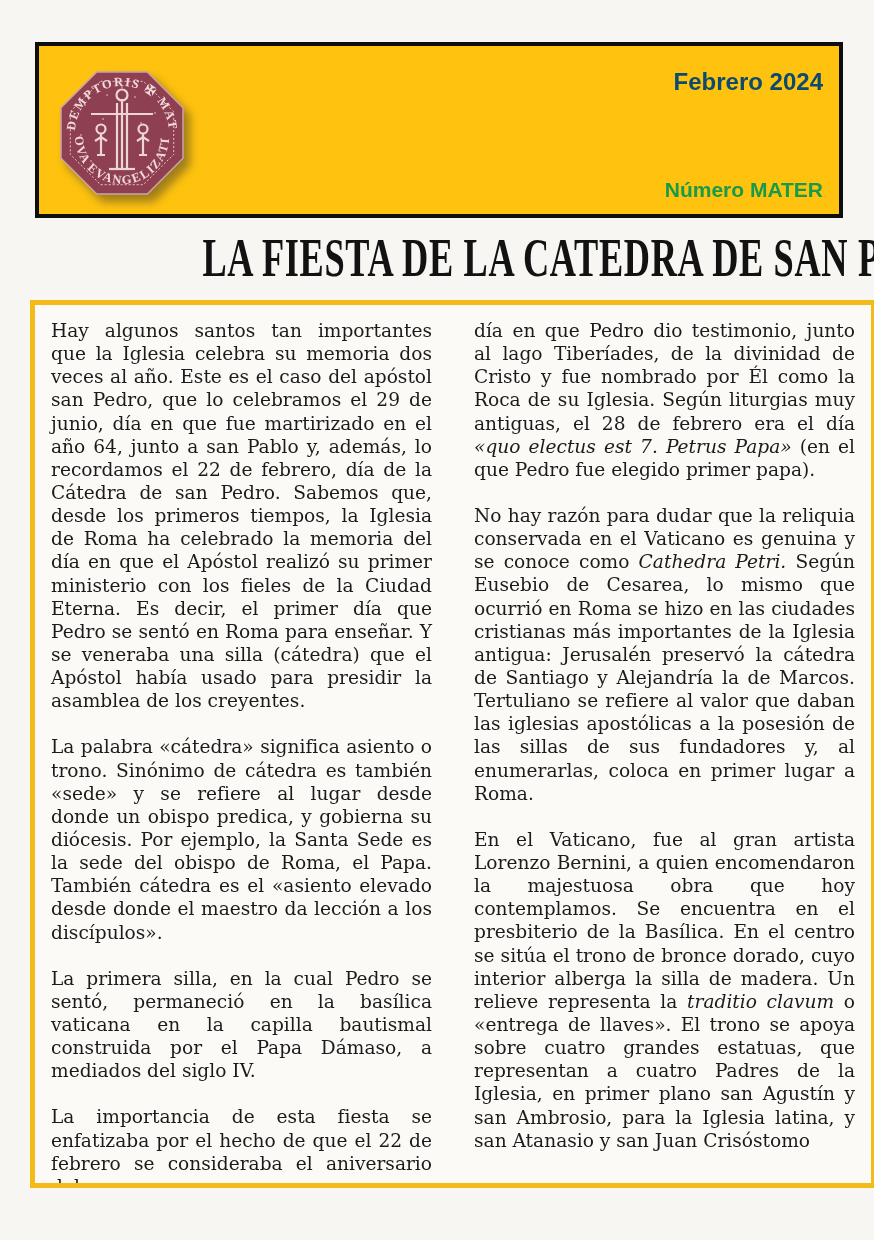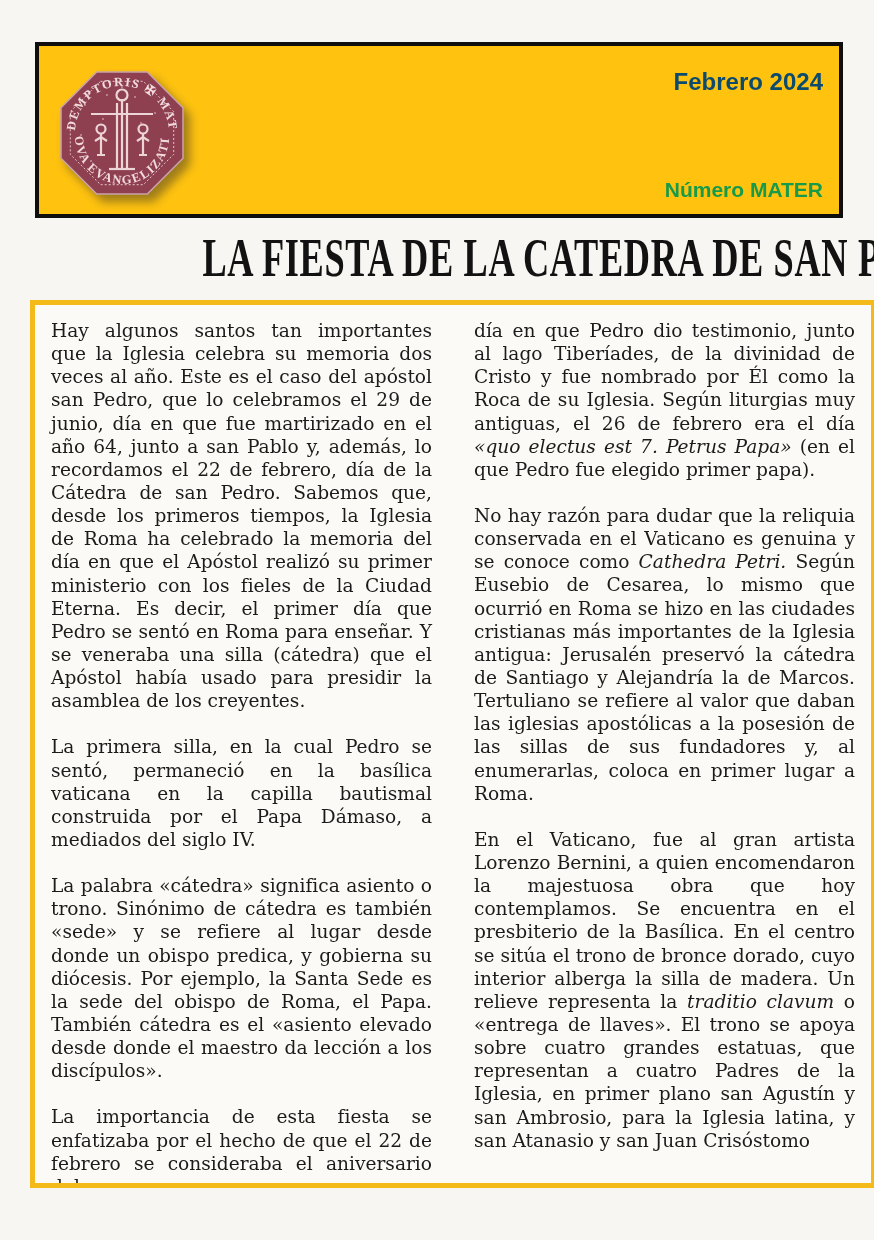--- a/index.html
+++ b/index.html
@@ -192,24 +192,24 @@
     <div class="masthead-number">Número MATER</div>
   </header>
 
   <div class="article-title">
     <span class="article-title-text">LA FIESTA DE LA CATEDRA DE SAN PEDRO</span>
   </div>
 
   <section class="body-box">
     <div class="column">
         <p><span>Hay algunos santos tan importantes que la Iglesia celebra su memoria dos veces al año. Este es el caso del apóstol san Pedro, que lo celebramos el 29 de junio, día en que fue martirizado en el año 64, junto a san Pablo y, además, lo recordamos el 22 de febrero, día de la Cátedra de san Pedro. Sabemos que, desde los primeros tiempos, la Iglesia de Roma ha celebrado la memoria del día en que el Apóstol realizó su primer ministerio con los fieles de la Ciudad Eterna. Es decir, el primer día que Pedro se sentó en Roma para enseñar. Y se veneraba una silla (cátedra) que el Apóstol había usado para presidir la asamblea de los creyentes.</span></p>
+        <p><span>La palabra «cátedra» significa asiento o trono. Sinónimo de cátedra es también «sede» y se refiere al lugar desde donde un obispo predica, y gobierna su diócesis. Por ejemplo, la Santa Sede es la sede del obispo de Roma, el Papa. También cátedra es el «asiento elevado desde donde el maestro da lección a los discípulos».</span></p>
         <p><span>La primera silla, en la cual Pedro se sentó, permaneció en la basílica vaticana en la capilla bautismal construida por el Papa Dámaso, a mediados del siglo IV.</span></p>
-        <p><span>La palabra «cátedra» significa asiento o trono. Sinónimo de cátedra es también «sede» y se refiere al lugar desde donde un obispo predica, y gobierna su diócesis. Por ejemplo, la Santa Sede es la sede del obispo de Roma, el Papa. También cátedra es el «asiento elevado desde donde el maestro da lección a los discípulos».</span></p>
         <p><span>La importancia de esta fiesta se enfatizaba por el hecho de que el 22 de febrero se consideraba el aniversario del</span></p>
       </div>
     <div class="column">
-        <p><span>día en que Pedro dio testimonio, junto al lago Tiberíades, de la divinidad de Cristo y fue nombrado por Él como la Roca de su Iglesia. Según liturgias muy antiguas, el 26 de febrero era el día </span><em>«quo electus est 7. Petrus Papa»</em><span> (en el que Pedro fue elegido primer papa).</span></p>
+        <p><span>día en que Pedro dio testimonio, junto al lago Tiberíades, de la divinidad de Cristo y fue nombrado por Él como la Roca de su Iglesia. Según liturgias muy antiguas, el 28 de febrero era el día </span><em>«quo electus est 7. Petrus Papa»</em><span> (en el que Pedro fue elegido primer papa).</span></p>
         <p><span>No hay razón para dudar que la reliquia conservada en el Vaticano es genuina y se conoce como </span><em>Cathedra Petri.</em><span> Según Eusebio de Cesarea, lo mismo que ocurrió en Roma se hizo en las ciudades cristianas más importantes de la Iglesia antigua: Jerusalén preservó la cátedra de Santiago y Alejandría la de Marcos. Tertuliano se refiere al valor que daban las iglesias apostólicas a la posesión de las sillas de sus fundadores y, al enumerarlas, coloca en primer lugar a Roma.</span></p>
         <p><span>En el Vaticano, fue al gran artista Lorenzo Bernini, a quien encomendaron la majestuosa obra que hoy contemplamos. Se encuentra en el presbiterio de la Basílica. En el centro se sitúa el trono de bronce dorado, cuyo interior alberga la silla de madera. Un relieve representa la </span><em>traditio clavum</em><span> o «entrega de llaves». El trono se apoya sobre cuatro grandes estatuas, que representan a cuatro Padres de la Iglesia, en primer plano san Agustín y san Ambrosio, para la Iglesia latina, y san Atanasio y san Juan Crisóstomo</span></p>
       </div>
   </section>
 
 </div>
 
 </body></html>

